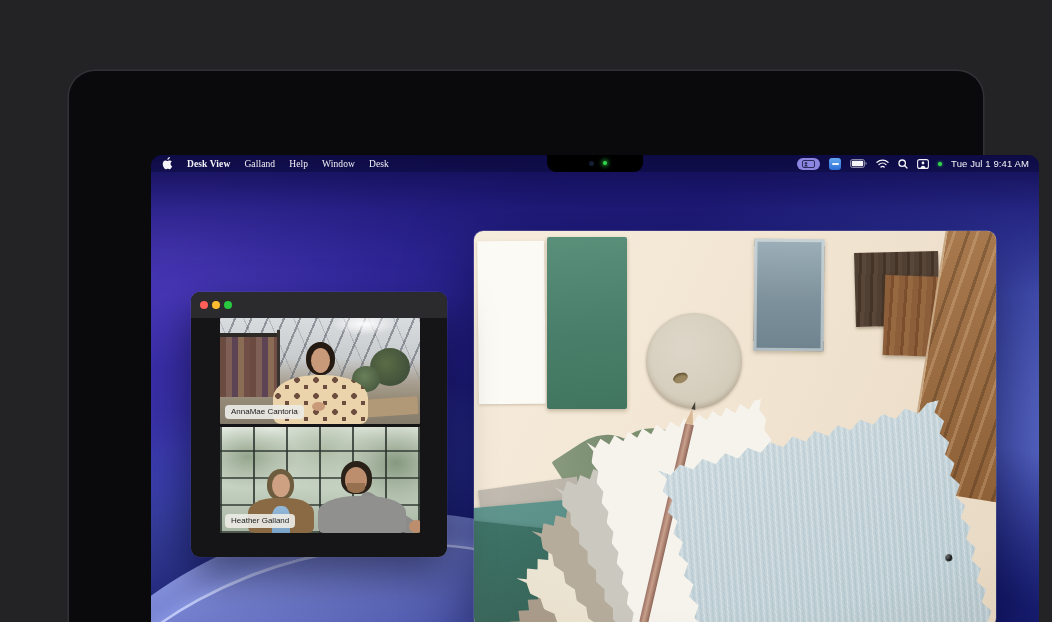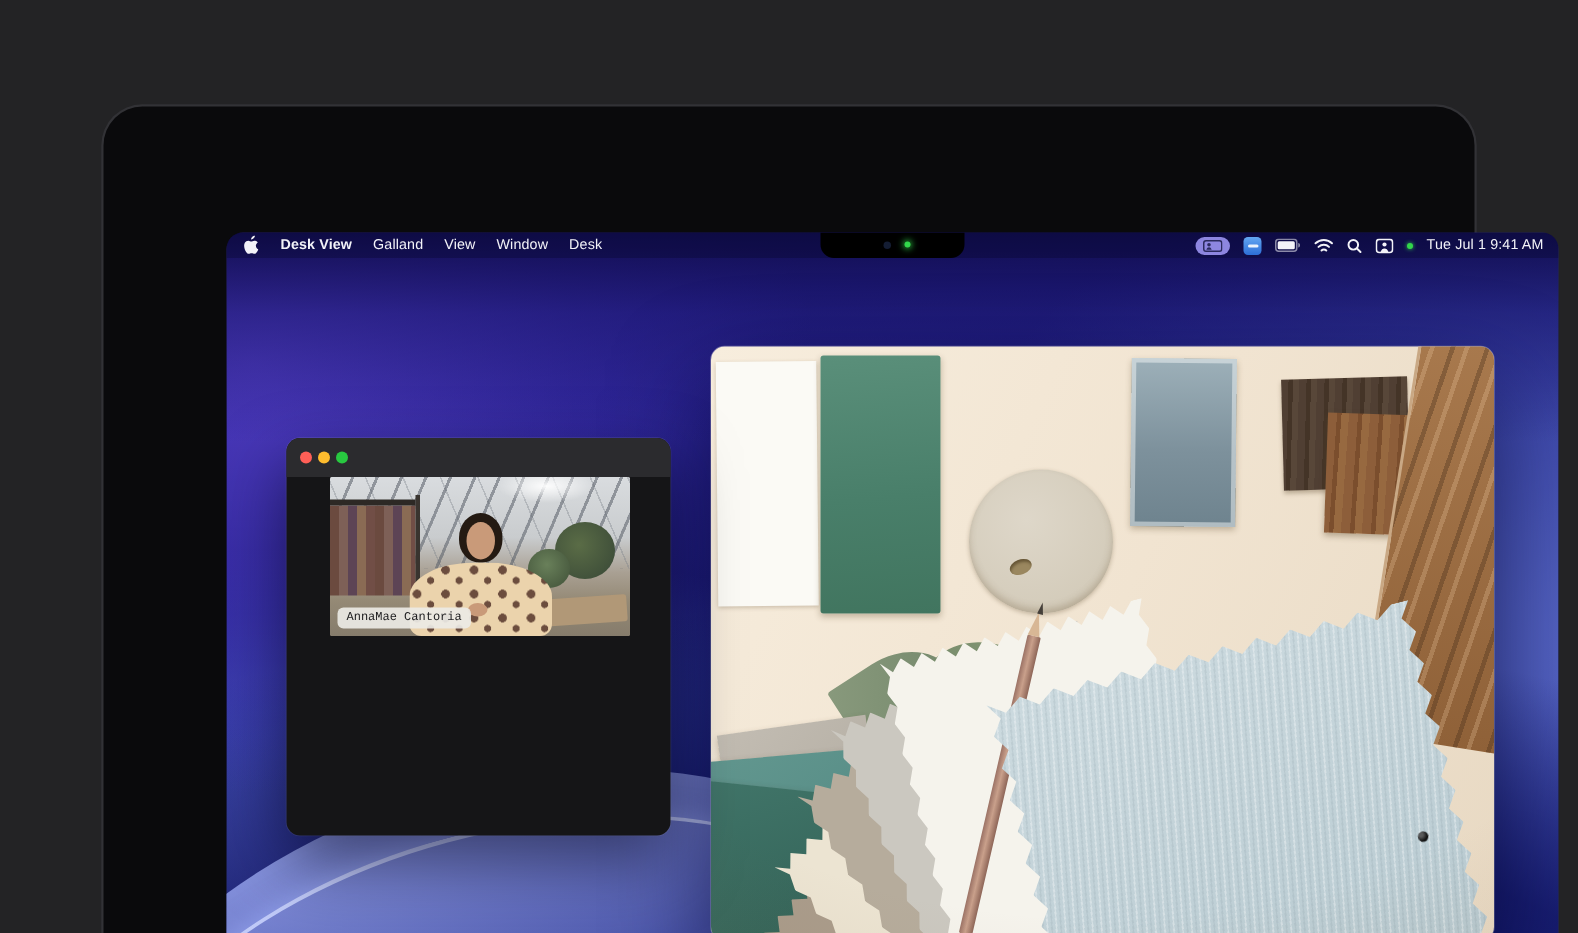--- a/index.html
+++ b/index.html
@@ -27,21 +27,21 @@
   .ribbon-edge { position:absolute; left:-90px; top:398px; width:560px; height:330px;
     border-radius:50%; transform:rotate(-15deg);
     border-top:3px solid rgba(206,215,255,.85); box-shadow:0 -4px 14px rgba(160,175,250,.5); }
 
   
   .menubar { position:absolute; left:0; top:0; width:100%; height:17px; z-index:40;
     display:flex; align-items:center; background:rgba(8,9,48,.38);
     color:#f3f3f8; font-size:9.5px; letter-spacing:.1px; }
   .mb-left { display:flex; align-items:center; gap:14px; padding-left:11px; }
   .mb-appname { font-weight:bold; }
-  .mb-item { cursor:default; }
+  .mb-item { cursor:default;font-family:Liberation Serif, serif; }
   .mb-right { position:absolute; right:10px; top:0; height:17px; display:flex; align-items:center; gap:9px; }
   .mb-clock { font-size:9.5px; white-space:nowrap; }
   .pill { width:23px; height:12px; border-radius:6px; background:#8d86e0;
     display:flex; align-items:center; justify-content:center; }
   .appicon-blue { width:12px; height:12px; border-radius:3px;
     background:linear-gradient(180deg,#63a7f2 0%,#2c6ed6 100%);
     display:flex; align-items:center; justify-content:center; }
   .appicon-blue i { display:block; width:7px; height:2px; background:#eaf2fb; border-radius:1px;
     box-shadow:0 3px 0 -1px rgba(234,242,251,.8); }
   .led-green { width:4px; height:4px; border-radius:50%; background:#32d74b; box-shadow:0 0 3px #32d74b; }
@@ -60,21 +60,21 @@
   .vwin-titlebar { position:absolute; left:0; top:0; width:100%; height:26px;
     background:#2b2b2e; border-radius:9px 9px 0 0; }
   .tlights { position:absolute; left:9px; top:9px; display:flex; gap:4px; }
   .tlight { width:8px; height:8px; border-radius:50%; }
   .tl-red { background:#ff5f57; } .tl-yellow { background:#febc2e; } .tl-green { background:#28c840; }
   .tiles { position:absolute; left:29px; top:26px; width:200px; }
   .vtile { position:relative; width:200px; height:106px; overflow:hidden; border-radius:1px; }
   .vtile + .vtile { margin-top:3px; }
   .name-badge { position:absolute; left:5px; bottom:5px; z-index:6;
     background:rgba(236,234,229,.92); color:#1c1c1e; font-size:8px; line-height:1;
-    padding:3px 6px 3.5px; border-radius:4px; white-space:nowrap;font-family:Liberation Mono, monospace; }
+    padding:3px 6px 3.5px; border-radius:4px; white-space:nowrap; }
 
   
   .t1-bg { position:absolute; inset:0;
     background:linear-gradient(180deg,#d9dcdf 0%,#c9ccce 38%,#a9a093 60%,#948975 78%,#867c6c 100%); }
   .t1-beams { position:absolute; left:0; top:0; right:0; height:58%;
     background:
       radial-gradient(46px 16px at 72% 10%, rgba(255,255,255,.95), rgba(255,255,255,0) 70%),
       repeating-linear-gradient(113deg, rgba(0,0,0,0) 0 13px, rgba(86,92,102,.55) 13px 15px),
       repeating-linear-gradient(67deg, rgba(0,0,0,0) 0 22px, rgba(120,126,134,.35) 22px 23px); }
   .t1-rack { position:absolute; left:0; top:15px; width:57px; height:64px;
@@ -250,31 +250,49 @@
             <div class="t1-plant2"></div>
             <div class="t1-table"></div>
             <div class="t1-person">
               <div class="t1-hair"></div>
               <div class="t1-face"></div>
               <div class="t1-blouse"></div>
               <div class="t1-hand"></div>
             </div>
             <span class="name-badge">AnnaMae Cantoria</span>
           </div>
+          <div class="vtile">
+            <div class="t2-bg"></div>
+            <div class="t2-grid"></div>
+            <div class="t2-woman">
+              <div class="t2-w-hair"></div>
+              <div class="t2-w-face"></div>
+              <div class="t2-w-body"></div>
+              <div class="t2-w-shirt"></div>
+            </div>
+            <div class="t2-man">
+              <div class="t2-m-arm"></div>
+              <div class="t2-m-body"></div>
+              <div class="t2-m-hair"></div>
+              <div class="t2-m-face"></div>
+              <div class="t2-m-hand"></div>
+            </div>
+            <span class="name-badge">Heather Galland</span>
+          </div>
         </div>
       </div>
 
       <div class="menubar">
         <div class="mb-left">
           <svg class="mb-svg" width="11" height="13" viewBox="0 0 14 17" fill="#f3f3f8">
             <path d="M9.3 2.2c.6-.7 1-1.7.9-2.2-.9 0-1.9.6-2.5 1.3-.5.6-1 1.6-.9 2.2 1 .1 1.9-.6 2.5-1.3zM11 9c0-2 1.6-2.9 1.7-3-.9-1.3-2.3-1.5-2.8-1.5-1.2-.1-2.3.7-2.9.7-.6 0-1.5-.7-2.5-.7-1.3 0-2.5.8-3.1 1.9-1.3 2.3-.3 5.8 1 7.7.6.9 1.4 1.9 2.4 1.9 1 0 1.3-.6 2.5-.6s1.5.6 2.5.6 1.7-.9 2.3-1.8c.7-1 1-2 1-2.1-.1-.1-2.1-.9-2.1-3.1z"></path>
           </svg>
           <span class="mb-item mb-appname">Desk View</span>
           <span class="mb-item">Galland</span>
-          <span class="mb-item">View</span>
+          <span class="mb-item">Help</span>
           <span class="mb-item">Window</span>
           <span class="mb-item">Desk</span>
         </div>
         <div class="mb-right">
           <span class="pill">
             <svg width="13" height="8" viewBox="0 0 13 8">
                 <rect x="0.5" y="0.5" width="12" height="7" rx="1.5" fill="none" stroke="#2b2a5e"></rect>
                 <circle cx="4" cy="3.2" r="1.2" fill="#2b2a5e"></circle>
                 <path d="M2.2 6.5c.4-1.2 1-1.7 1.8-1.7s1.4.5 1.8 1.7z" fill="#2b2a5e"></path>
               </svg>

